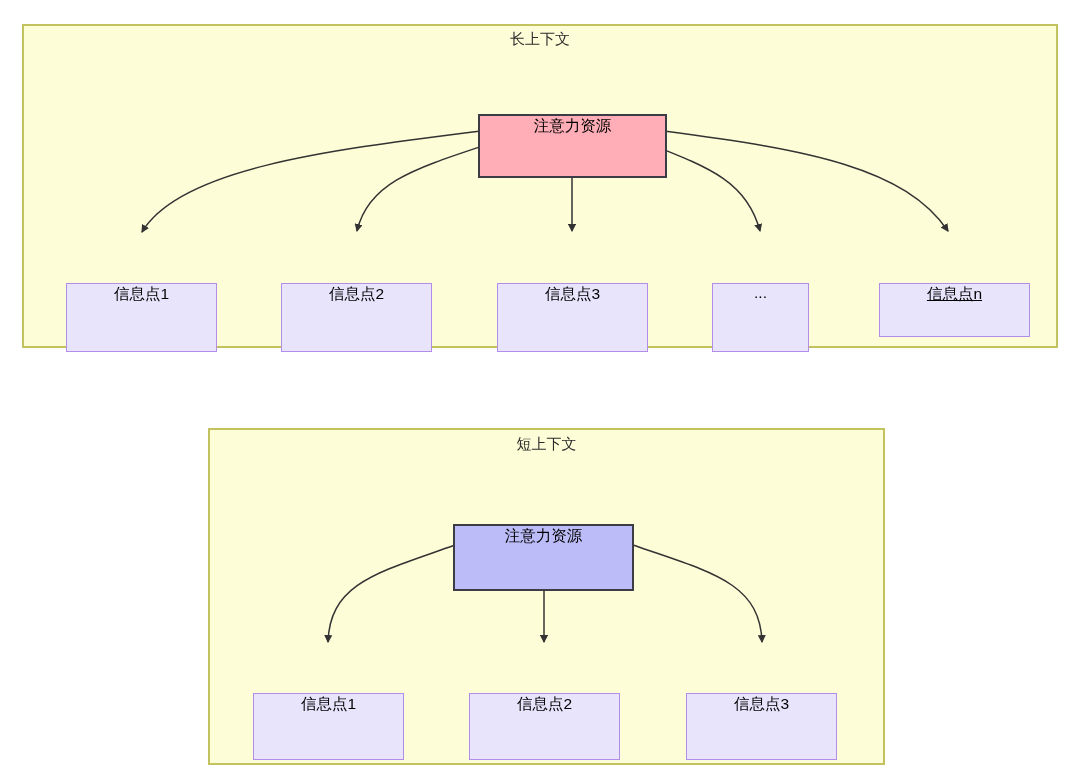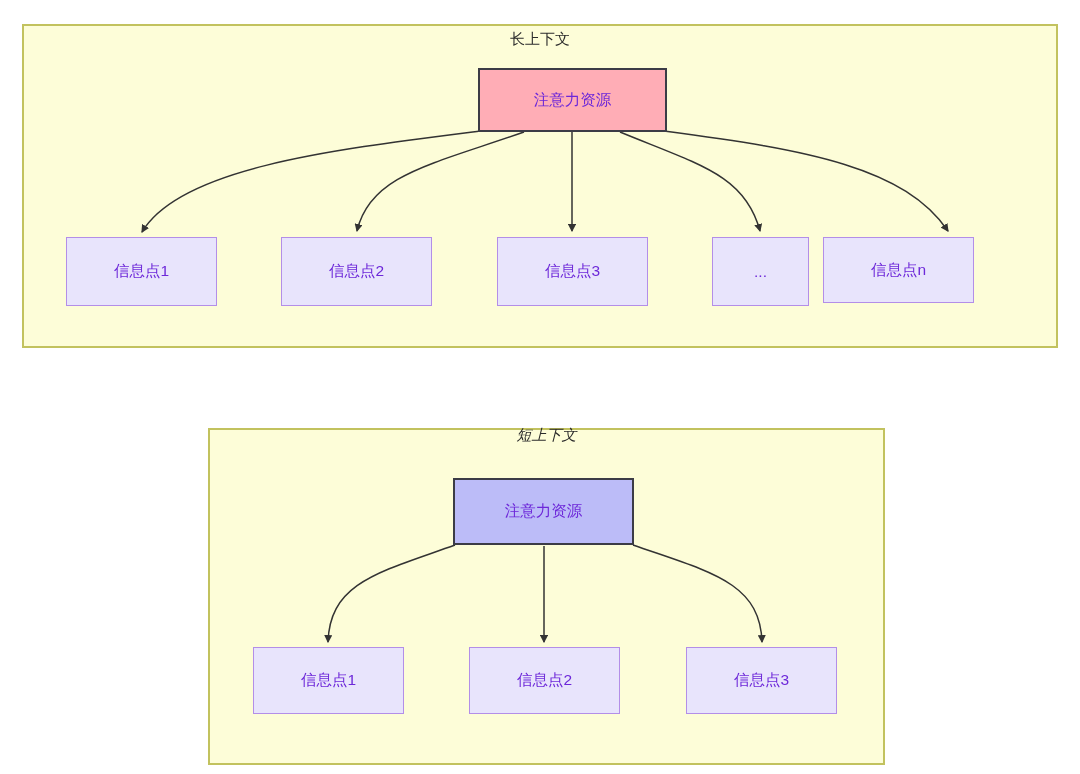--- a/index.html
+++ b/index.html
@@ -38,25 +38,26 @@
     position: absolute;
     text-align: center;
     font-size: 15px;
     color: #2b2b2b;
     white-space: nowrap;
   }
   .node {
     position: absolute;
     box-sizing: border-box;
     display: flex;
-    align-items: center;
+    align-items: flex-start;
     justify-content: center;
     font-size: 15.5px;
-    color: #6d28d9;
+    color: #000000;
     white-space: nowrap;
+    margin-top: 46px;
   }
   .node-root-pink {
     background: #ffadb6;
     border: 2px solid #3c3c46;
   }
   .node-root-blue {
     background: #bcbcf8;
     border: 2px solid #3c3c46;
   }
   .node-leaf {
@@ -97,27 +98,27 @@
   </div>
   <div class="node node-leaf" style="left:281px; top:237px; width:151px; height:69px;">
     <span>信息点2</span>
   </div>
   <div class="node node-leaf" style="left:497px; top:237px; width:151px; height:69px;">
     <span>信息点3</span>
   </div>
   <div class="node node-leaf" style="left:712px; top:237px; width:97px; height:69px;">
     <span>...</span>
   </div>
-  <div class="node node-leaf" style="left:823px; top:237px; width:151px; height:66px;">
+  <div class="node node-leaf" style="left:879px; top:237px; width:151px; height:54px;text-decoration:underline;">
     <span>信息点n</span>
   </div>
 
   <div class="group-frame" style="left:208px; top:428px; width:677px; height:337px;"></div>
 
-  <div class="group-title" style="left:208px; top:426px; width:677px;font-style:italic;">短上下文</div>
+  <div class="group-title" style="left:208px; top:435px; width:677px;">短上下文</div>
 
   <svg class="svg-layer" viewBox="0 0 1080 774" xmlns="http://www.w3.org/2000/svg">
     <defs>
       <marker id="ah2" viewBox="0 0 10 10" refX="8.6" refY="5" markerWidth="5.4" markerHeight="5.4" orient="auto-start-reverse">
         <path d="M 0 0 L 10 5 L 0 10 z" fill="#333333"></path>
       </marker>
     </defs>
     <g fill="none" stroke="#333333" stroke-width="1.5" marker-end="url(#ah2)">
       <path d="M 455 545 C 380 572, 330 582, 328 642"></path>
       <path d="M 544 546 L 544 642"></path>

